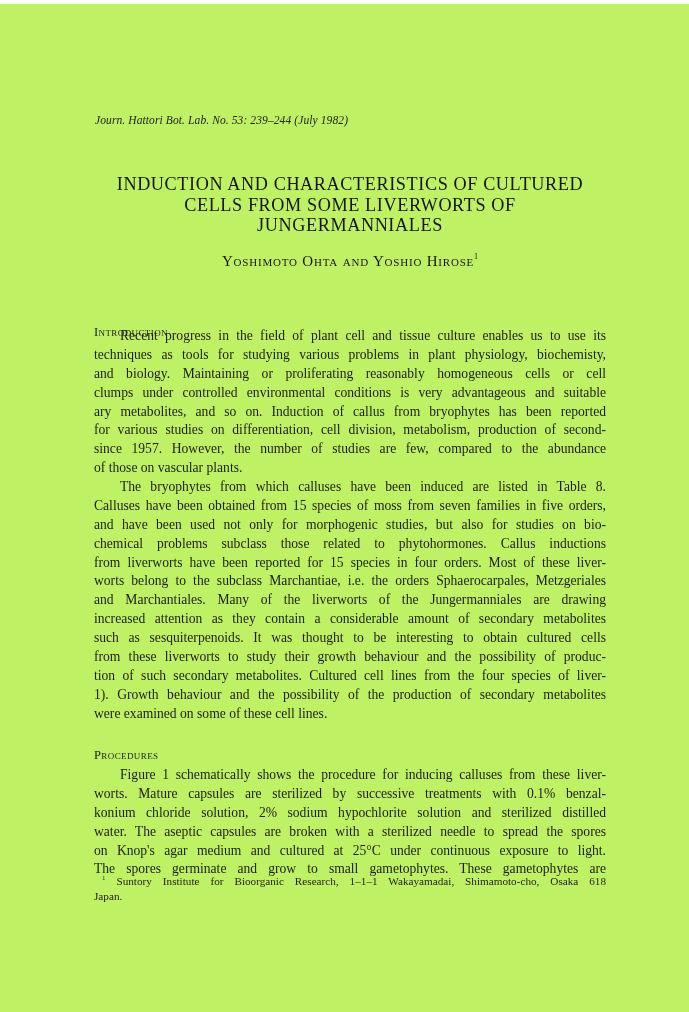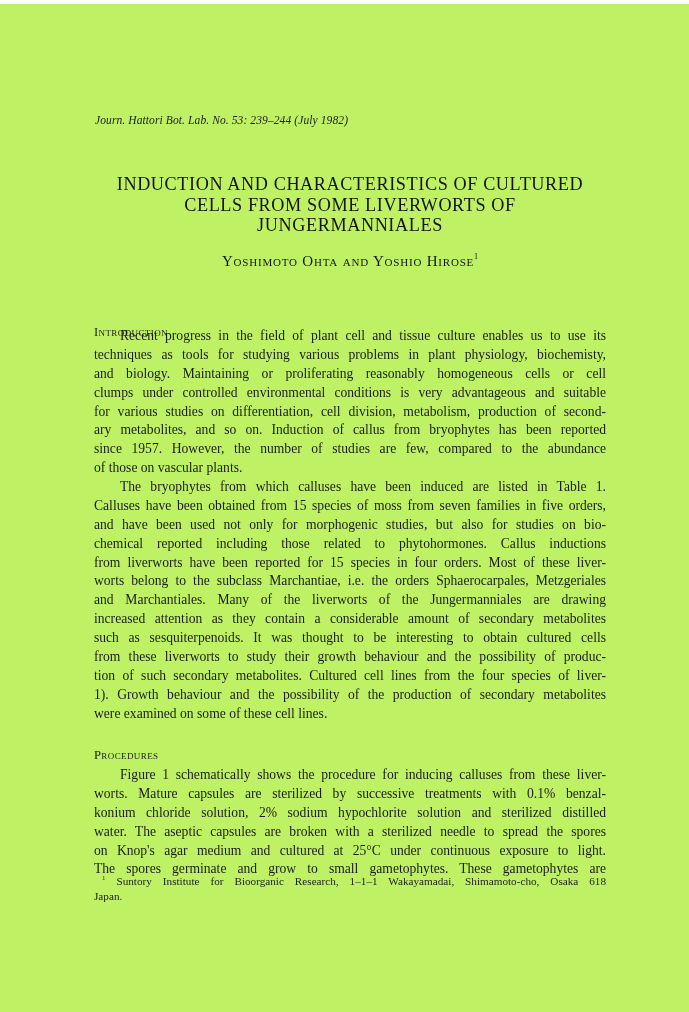--- a/index.html
+++ b/index.html
@@ -60,31 +60,31 @@
     <span>Yoshimoto Ohta and Yoshio Hirose</span><sup>1</sup>
   </div>
 
   <div class="section-head" style="top:305px;margin-top:16px;">Introduction</div>
 
   <div class="body-block" style="top:323px;">
     <div class="line indent">Recent progress in the field of plant cell and tissue culture enables us to use its</div>
     <div class="line">techniques as tools for studying various problems in plant physiology, biochemisty,</div>
     <div class="line">and biology. Maintaining or proliferating reasonably homogeneous cells or cell</div>
     <div class="line">clumps under controlled environmental conditions is very advantageous and suitable</div>
+    <div class="line">ary metabolites, and so on. Induction of callus from bryophytes has been reported</div>
     <div class="line">for various studies on differentiation, cell division, metabolism, production of second-</div>
-    <div class="line">ary metabolites, and so on. Induction of callus from bryophytes has been reported</div>
     <div class="line">since 1957. However, the number of studies are few, compared to the abundance</div>
     <div class="line last">of those on vascular plants.</div>
   </div>
 
   <div class="body-block" style="top:474px;">
-    <div class="line indent">The bryophytes from which calluses have been induced are listed in Table 1.</div>
+    <div class="line indent">The bryophytes from which calluses have been induced are listed in Table 8.</div>
     <div class="line">Calluses have been obtained from 15 species of moss from seven families in five orders,</div>
     <div class="line">and have been used not only for morphogenic studies, but also for studies on bio-</div>
-    <div class="line">chemical reported including those related to phytohormones. Callus inductions</div>
+    <div class="line">chemical problems subclass those related to phytohormones. Callus inductions</div>
     <div class="line">from liverworts have been reported for 15 species in four orders. Most of these liver-</div>
     <div class="line">worts belong to the subclass Marchantiae, i.e. the orders Sphaerocarpales, Metzgeriales</div>
     <div class="line">and Marchantiales. Many of the liverworts of the Jungermanniales are drawing</div>
     <div class="line">increased attention as they contain a considerable amount of secondary metabolites</div>
     <div class="line">such as sesquiterpenoids. It was thought to be interesting to obtain cultured cells</div>
     <div class="line">from these liverworts to study their growth behaviour and the possibility of produc-</div>
     <div class="line">tion of such secondary metabolites. Cultured cell lines from the four species of liver-</div>
     <div class="line">1). Growth behaviour and the possibility of the production of secondary metabolites</div>
     <div class="line last">were examined on some of these cell lines.</div>
   </div>

